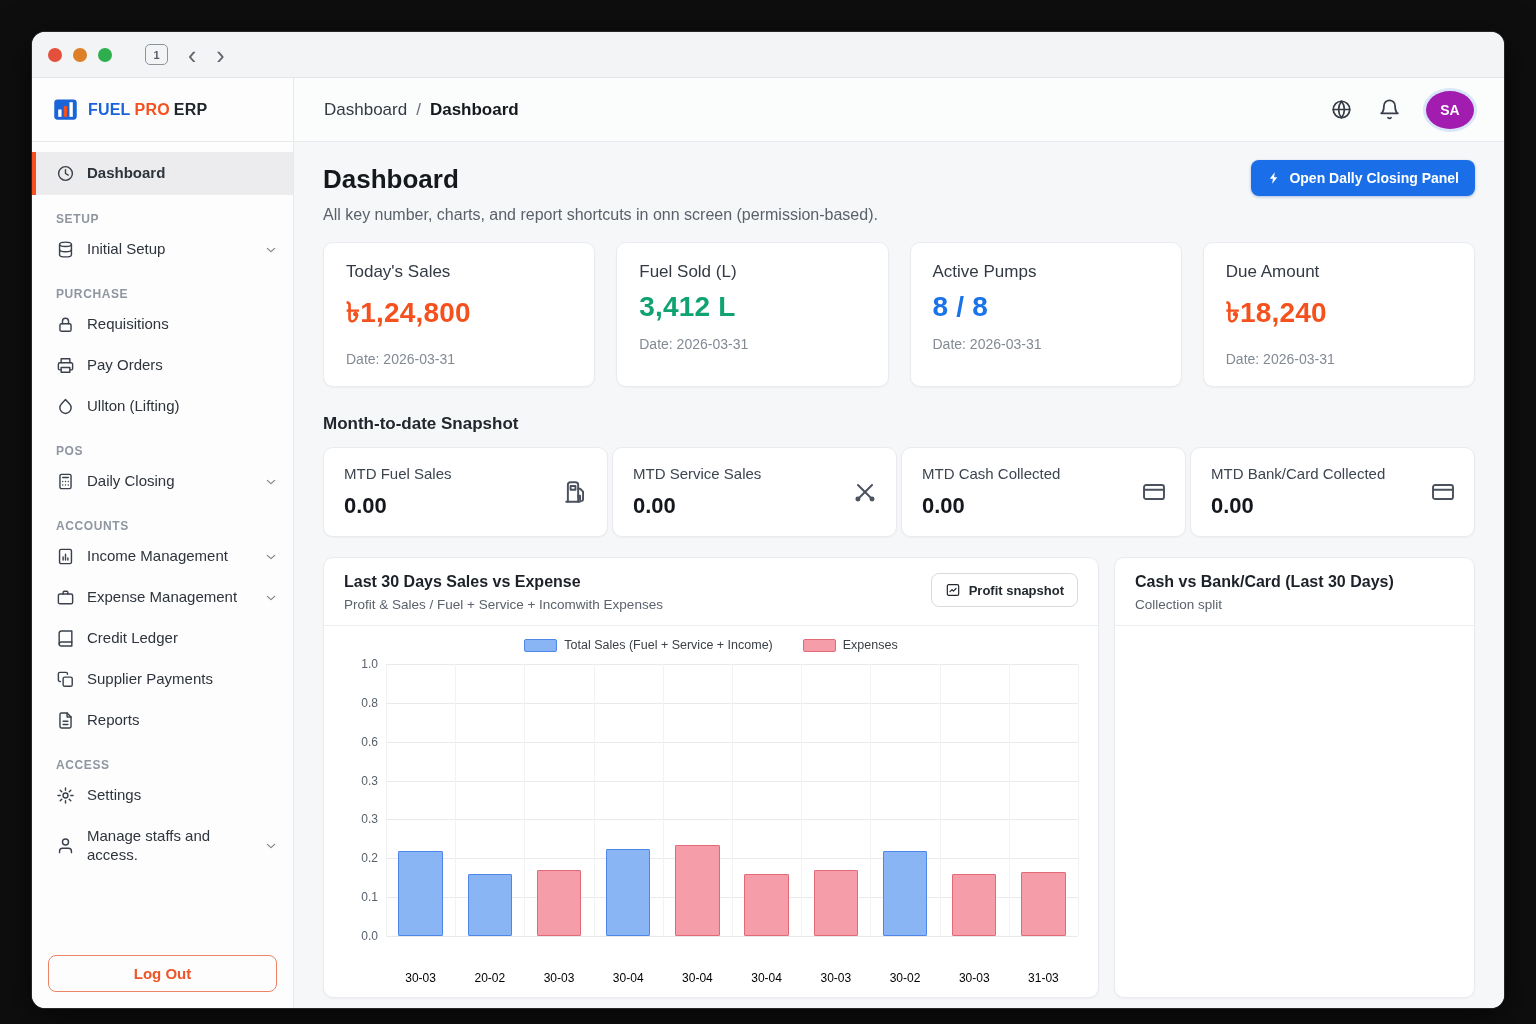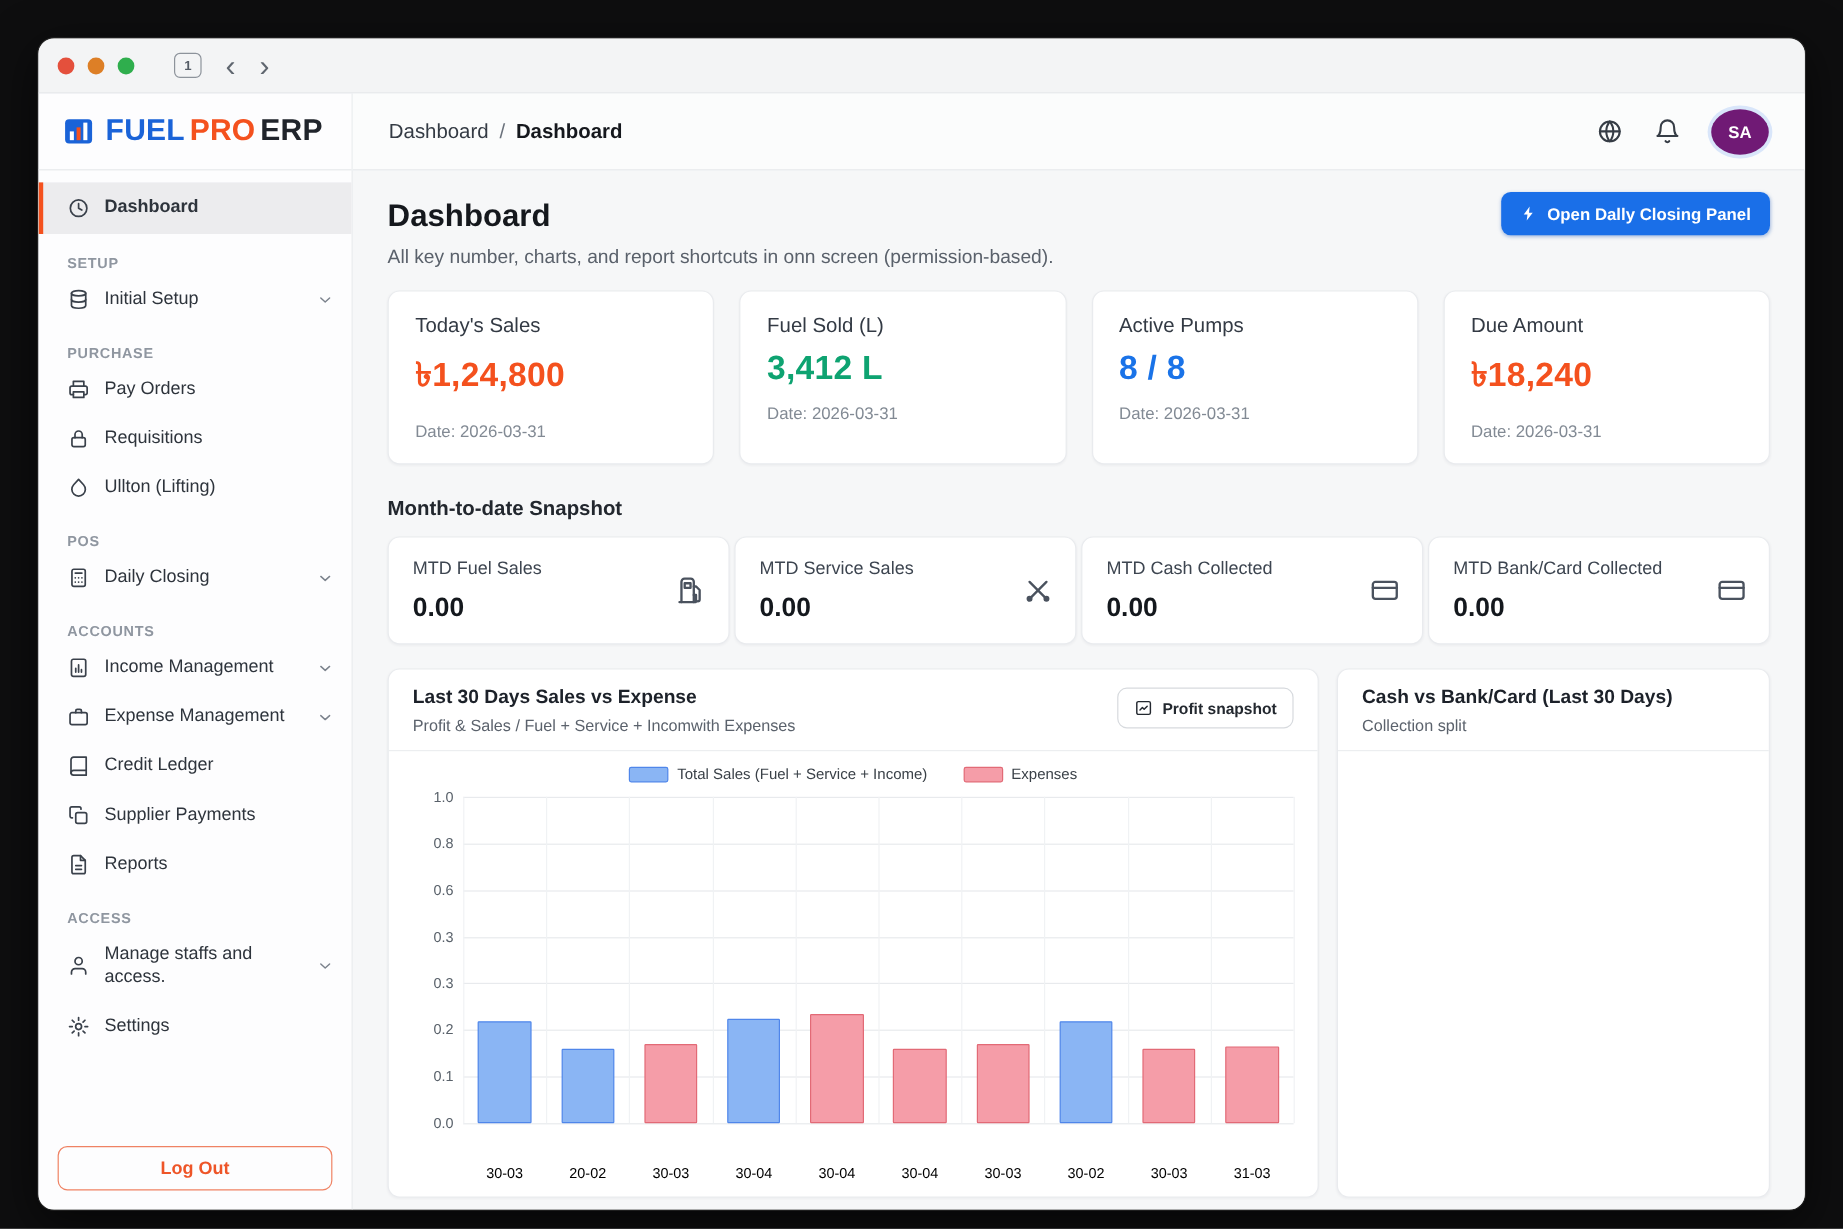--- a/index.html
+++ b/index.html
@@ -24,21 +24,21 @@
   .tabbox { margin-left:22px; width:23px; height:21px; border:1.5px solid #8d939b; border-radius:5px;
     display:flex; align-items:center; justify-content:center; font-size:11px; color:#555c66; font-weight:700; cursor:pointer;}
   .navchev { font-size:25px; color:#5f666f; margin-left:20px; line-height:20px; cursor:pointer; user-select:none;}
   
   .app { flex:1; display:flex; min-height:0; }
   .sidebar { width:262px; flex:0 0 auto; background:#fdfdfe; border-right:1px solid #e7e9ec;
     display:flex; flex-direction:column; min-height:0;}
   .logo { height:64px; flex:0 0 auto; border-bottom:1px solid #e7e9ec; display:flex; align-items:center;
     padding:0 20px; gap:9px; }
   .logo-mark svg{ width:27px; height:27px; display:block; }
-  .logo-text { font-size:25px; font-weight:800; letter-spacing:.2px; white-space:nowrap;}
+  .logo-text { font-size:16px; font-weight:800; letter-spacing:.2px; white-space:nowrap;}
   .b1{color:#1a63d8} .b2{color:#f4511e; margin-left:4px;} .b3{color:#20242b; margin-left:4px;}
   .nav { flex:1; padding-top:10px; overflow:hidden; }
   .nav-item { position:relative; display:flex; align-items:center; gap:12px;
     padding:11px 14px 11px 24px; font-size:15px; color:#2e343c; cursor:pointer; }
   .nav-item .nav-icon { width:19px; height:19px; color:#3a414b; flex:0 0 auto; }
   .nav-icon svg, .chev svg { width:100%; height:100%; display:block;}
   .nav-item.active { background:#ececee; font-weight:600; padding-top:12px; padding-bottom:12px;}
   .nav-item.active::before { content:""; position:absolute; left:0; top:0; bottom:0; width:4px; background:#f4511e; }
   .nav-label { line-height:1.25; }
   .chev { margin-left:auto; width:16px; height:16px; color:#7b828c; flex:0 0 auto;}
@@ -49,21 +49,21 @@
   
   .main { flex:1; display:flex; flex-direction:column; min-width:0; background:#f6f7f8; }
   .topbar { height:64px; flex:0 0 auto; display:flex; align-items:center; justify-content:space-between;
     padding:0 30px; border-bottom:1px solid #e7e9ec; background:#fbfcfc; }
   .breadcrumb { font-size:17px; color:#343b44; display:flex; gap:9px; align-items:center;}
   .breadcrumb b { color:#15181d; font-weight:700; }
   .sep { color:#6a717b; }
   .top-actions { display:flex; align-items:center; gap:25px; }
   .icon-btn { width:23px; height:23px; color:#363d46; cursor:pointer; }
   .icon-btn svg { width:100%; height:100%; display:block; }
-  .avatar { width:48px; height:38px; border-radius:50%; background:#701a75; color:#fff; font-size:14px;
+  .avatar { width:48px; height:38px; border-radius:50%; background:#a21caf; color:#fff; font-size:14px;
     font-weight:700; display:flex; align-items:center; justify-content:center; cursor:pointer;
     box-shadow:0 0 0 3px #d9e6fa; }
   .content { flex:1; min-height:0; padding:18px 29px 10px; display:flex; flex-direction:column; }
   .page-head { display:flex; align-items:flex-start; justify-content:space-between; flex:0 0 auto;}
   .page-title { margin:4px 0 0; font-size:26px; font-weight:800; color:#15181d; }
   .primary { display:flex; align-items:center; gap:8px; background:#1a6fe8; color:#fff; border:none;
     border-radius:8px; padding:10px 16px; font-size:14px; font-weight:600; cursor:pointer; font-family:inherit;
     box-shadow:0 1px 3px rgba(20,80,180,.35); }
   .primary .bolt { width:14px; height:14px; display:block; }
   .primary .bolt svg { width:100%; height:100%; display:block;}
@@ -161,39 +161,39 @@
             <span class="chev">
               <svg viewBox="0 0 24 24" fill="none" stroke="currentColor" stroke-width="1.8" stroke-linecap="round" stroke-linejoin="round">
                 <path d="M6.5 9.5l5.5 5 5.5-5"></path>
               </svg>
             </span>
           </div>
           <div class="nav-section">PURCHASE</div>
           <div class="nav-item">
             <span class="nav-icon">
               <svg viewBox="0 0 24 24" fill="none" stroke="currentColor" stroke-width="1.8" stroke-linecap="round" stroke-linejoin="round">
+                <rect x="5" y="11" width="14" height="9.5" rx="2"></rect>
+                <path d="M8.2 11V7.8a3.8 3.8 0 0 1 7.6 0V11"></path>
+              </svg>
+            </span>
+            <span class="nav-label">Requisitions</span>
+          </div>
+          <div class="nav-item">
+            <span class="nav-icon">
+              <svg viewBox="0 0 24 24" fill="none" stroke="currentColor" stroke-width="1.8" stroke-linecap="round" stroke-linejoin="round">
                 <path d="M6.5 8.5v-5h11v5"></path>
                 <path d="M6.5 17.5H4.8A1.8 1.8 0 0 1 3 15.7v-5.4a1.8 1.8 0 0 1 1.8-1.8h14.4A1.8 1.8 0 0 1 21 10.3v5.4a1.8 1.8 0 0 1-1.8 1.8h-1.7"></path>
                 <rect x="6.5" y="14.5" width="11" height="6"></rect>
               </svg>
             </span>
             <span class="nav-label">Pay Orders</span>
           </div>
           <div class="nav-item">
             <span class="nav-icon">
               <svg viewBox="0 0 24 24" fill="none" stroke="currentColor" stroke-width="1.8" stroke-linecap="round" stroke-linejoin="round">
-                <rect x="5" y="11" width="14" height="9.5" rx="2"></rect>
-                <path d="M8.2 11V7.8a3.8 3.8 0 0 1 7.6 0V11"></path>
-              </svg>
-            </span>
-            <span class="nav-label">Requisitions</span>
-          </div>
-          <div class="nav-item">
-            <span class="nav-icon">
-              <svg viewBox="0 0 24 24" fill="none" stroke="currentColor" stroke-width="1.8" stroke-linecap="round" stroke-linejoin="round">
                 <path d="M12 3.2l5.2 5.6a7.1 7.1 0 1 1-10.4 0z"></path>
               </svg>
             </span>
             <span class="nav-label">Ullton (Lifting)</span>
           </div>
           <div class="nav-section">POS</div>
           <div class="nav-item">
             <span class="nav-icon">
               <svg viewBox="0 0 24 24" fill="none" stroke="currentColor" stroke-width="1.8" stroke-linecap="round" stroke-linejoin="round">
                 <rect x="5" y="3" width="14" height="18" rx="2"></rect>
@@ -261,39 +261,39 @@
                 <path d="M14 2.5H6.8A1.8 1.8 0 0 0 5 4.3v15.4a1.8 1.8 0 0 0 1.8 1.8h10.4a1.8 1.8 0 0 0 1.8-1.8V7.5z"></path>
                 <path d="M14 2.5v5h5M9 13h6M9 17h6"></path>
               </svg>
             </span>
             <span class="nav-label">Reports</span>
           </div>
           <div class="nav-section">ACCESS</div>
           <div class="nav-item">
             <span class="nav-icon">
               <svg viewBox="0 0 24 24" fill="none" stroke="currentColor" stroke-width="1.8" stroke-linecap="round" stroke-linejoin="round">
+                <circle cx="12" cy="12" r="3.1"></circle>
+                <path d="M12 2.5v2.8M12 18.7v2.8M2.5 12h2.8M18.7 12h2.8M5.3 5.3l2 2M16.7 16.7l2 2M18.7 5.3l-2 2M7.3 16.7l-2 2"></path>
+              </svg>
+            </span>
+            <span class="nav-label">Settings</span>
+          </div>
+          <div class="nav-item">
+            <span class="nav-icon">
+              <svg viewBox="0 0 24 24" fill="none" stroke="currentColor" stroke-width="1.8" stroke-linecap="round" stroke-linejoin="round">
                 <path d="M19.5 21v-1.8a3.8 3.8 0 0 0-3.8-3.8H8.3a3.8 3.8 0 0 0-3.8 3.8V21"></path>
                 <circle cx="12" cy="7.5" r="3.8"></circle>
               </svg>
             </span>
             <span class="nav-label">Manage staffs and access.</span>
             <span class="chev">
               <svg viewBox="0 0 24 24" fill="none" stroke="currentColor" stroke-width="1.8" stroke-linecap="round" stroke-linejoin="round">
                 <path d="M6.5 9.5l5.5 5 5.5-5"></path>
               </svg>
             </span>
-          </div>
-          <div class="nav-item">
-            <span class="nav-icon">
-              <svg viewBox="0 0 24 24" fill="none" stroke="currentColor" stroke-width="1.8" stroke-linecap="round" stroke-linejoin="round">
-                <circle cx="12" cy="12" r="3.1"></circle>
-                <path d="M12 2.5v2.8M12 18.7v2.8M2.5 12h2.8M18.7 12h2.8M5.3 5.3l2 2M16.7 16.7l2 2M18.7 5.3l-2 2M7.3 16.7l-2 2"></path>
-              </svg>
-            </span>
-            <span class="nav-label">Settings</span>
           </div>
         </nav>
       <div class="logout-wrap">
         <button class="logout">Log Out</button>
       </div>
     </aside>
 
     <div class="main">
 
       <header class="topbar">

